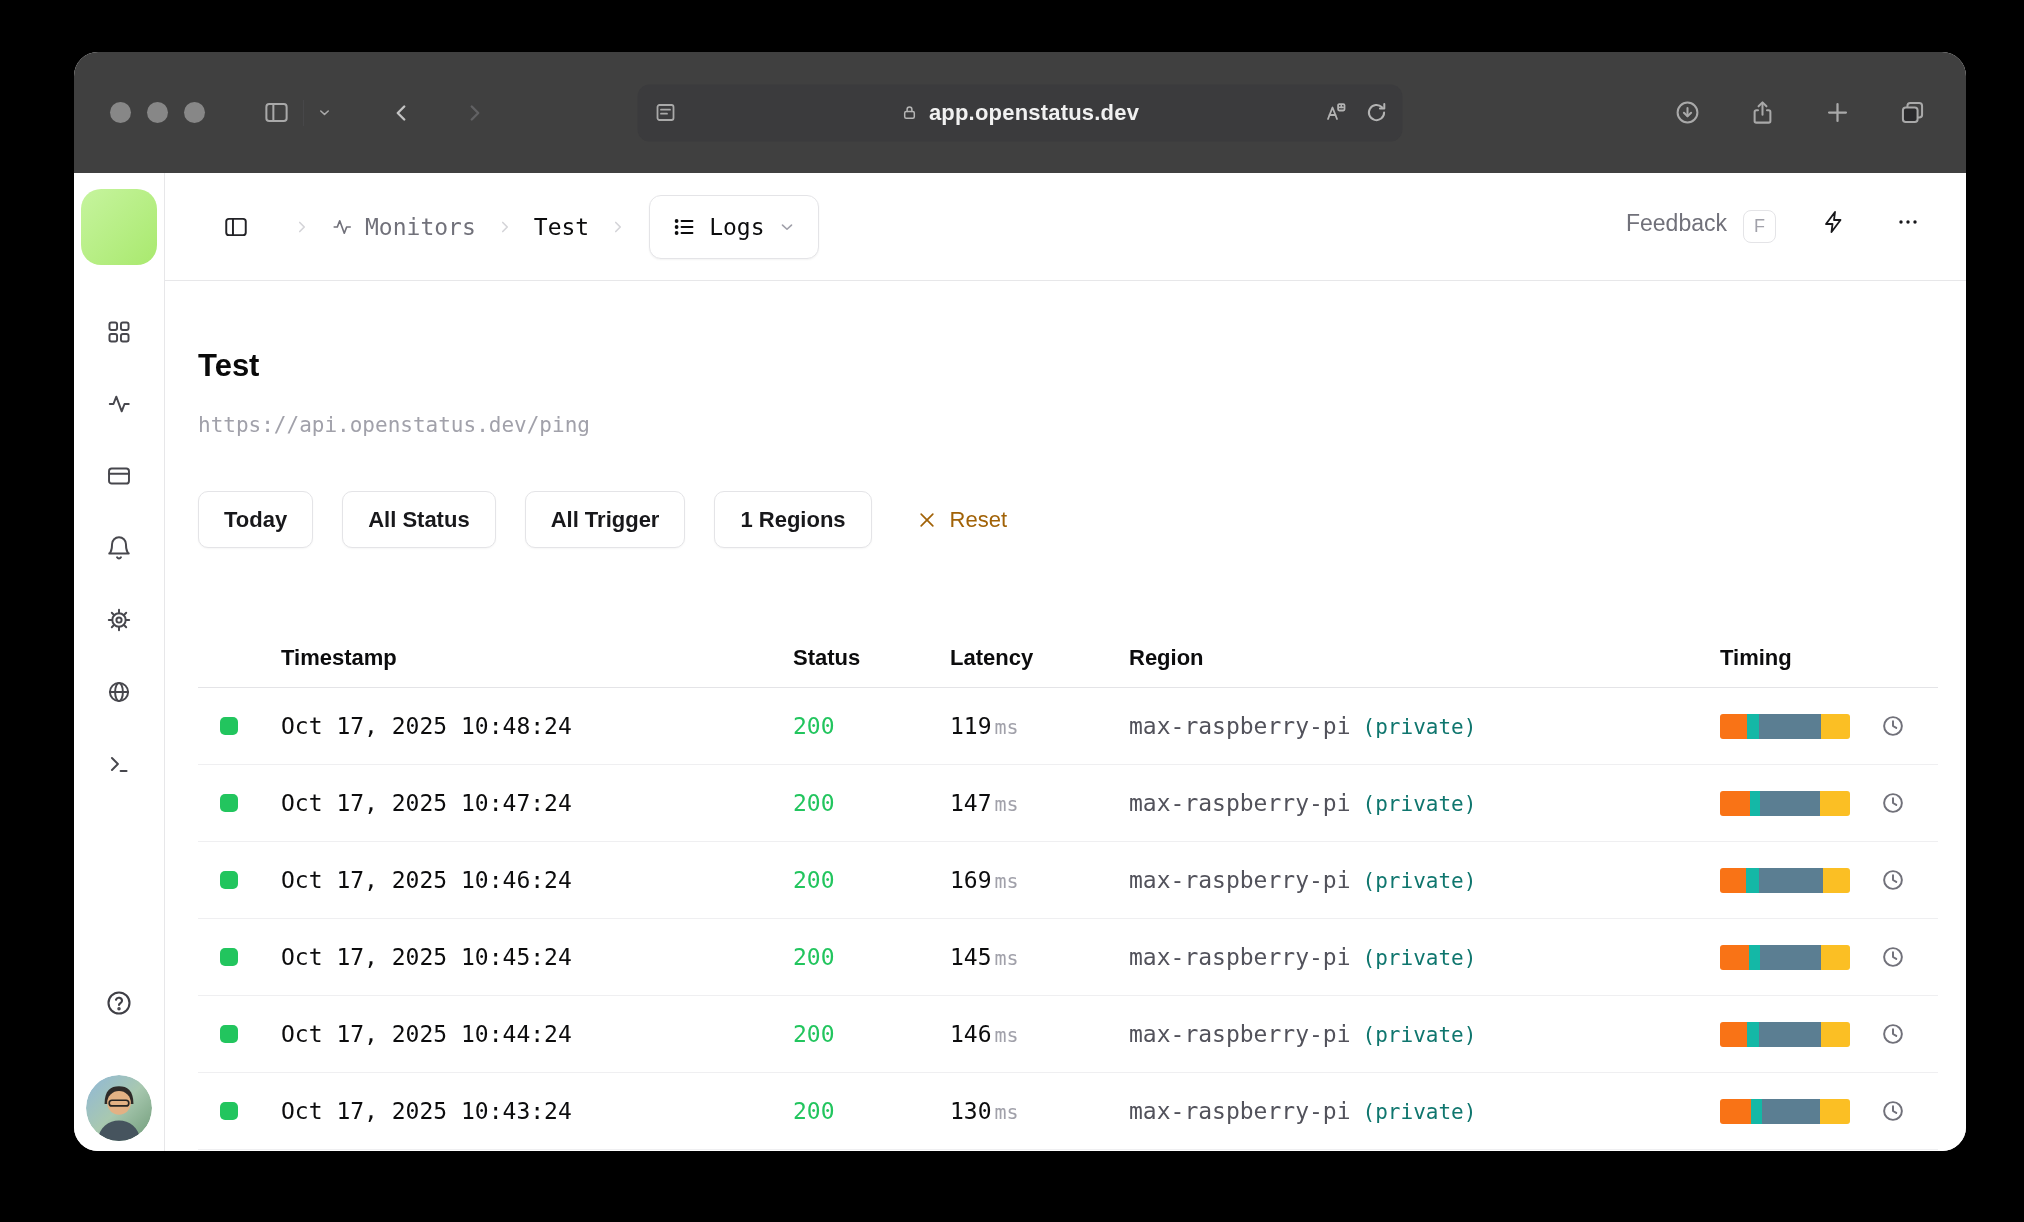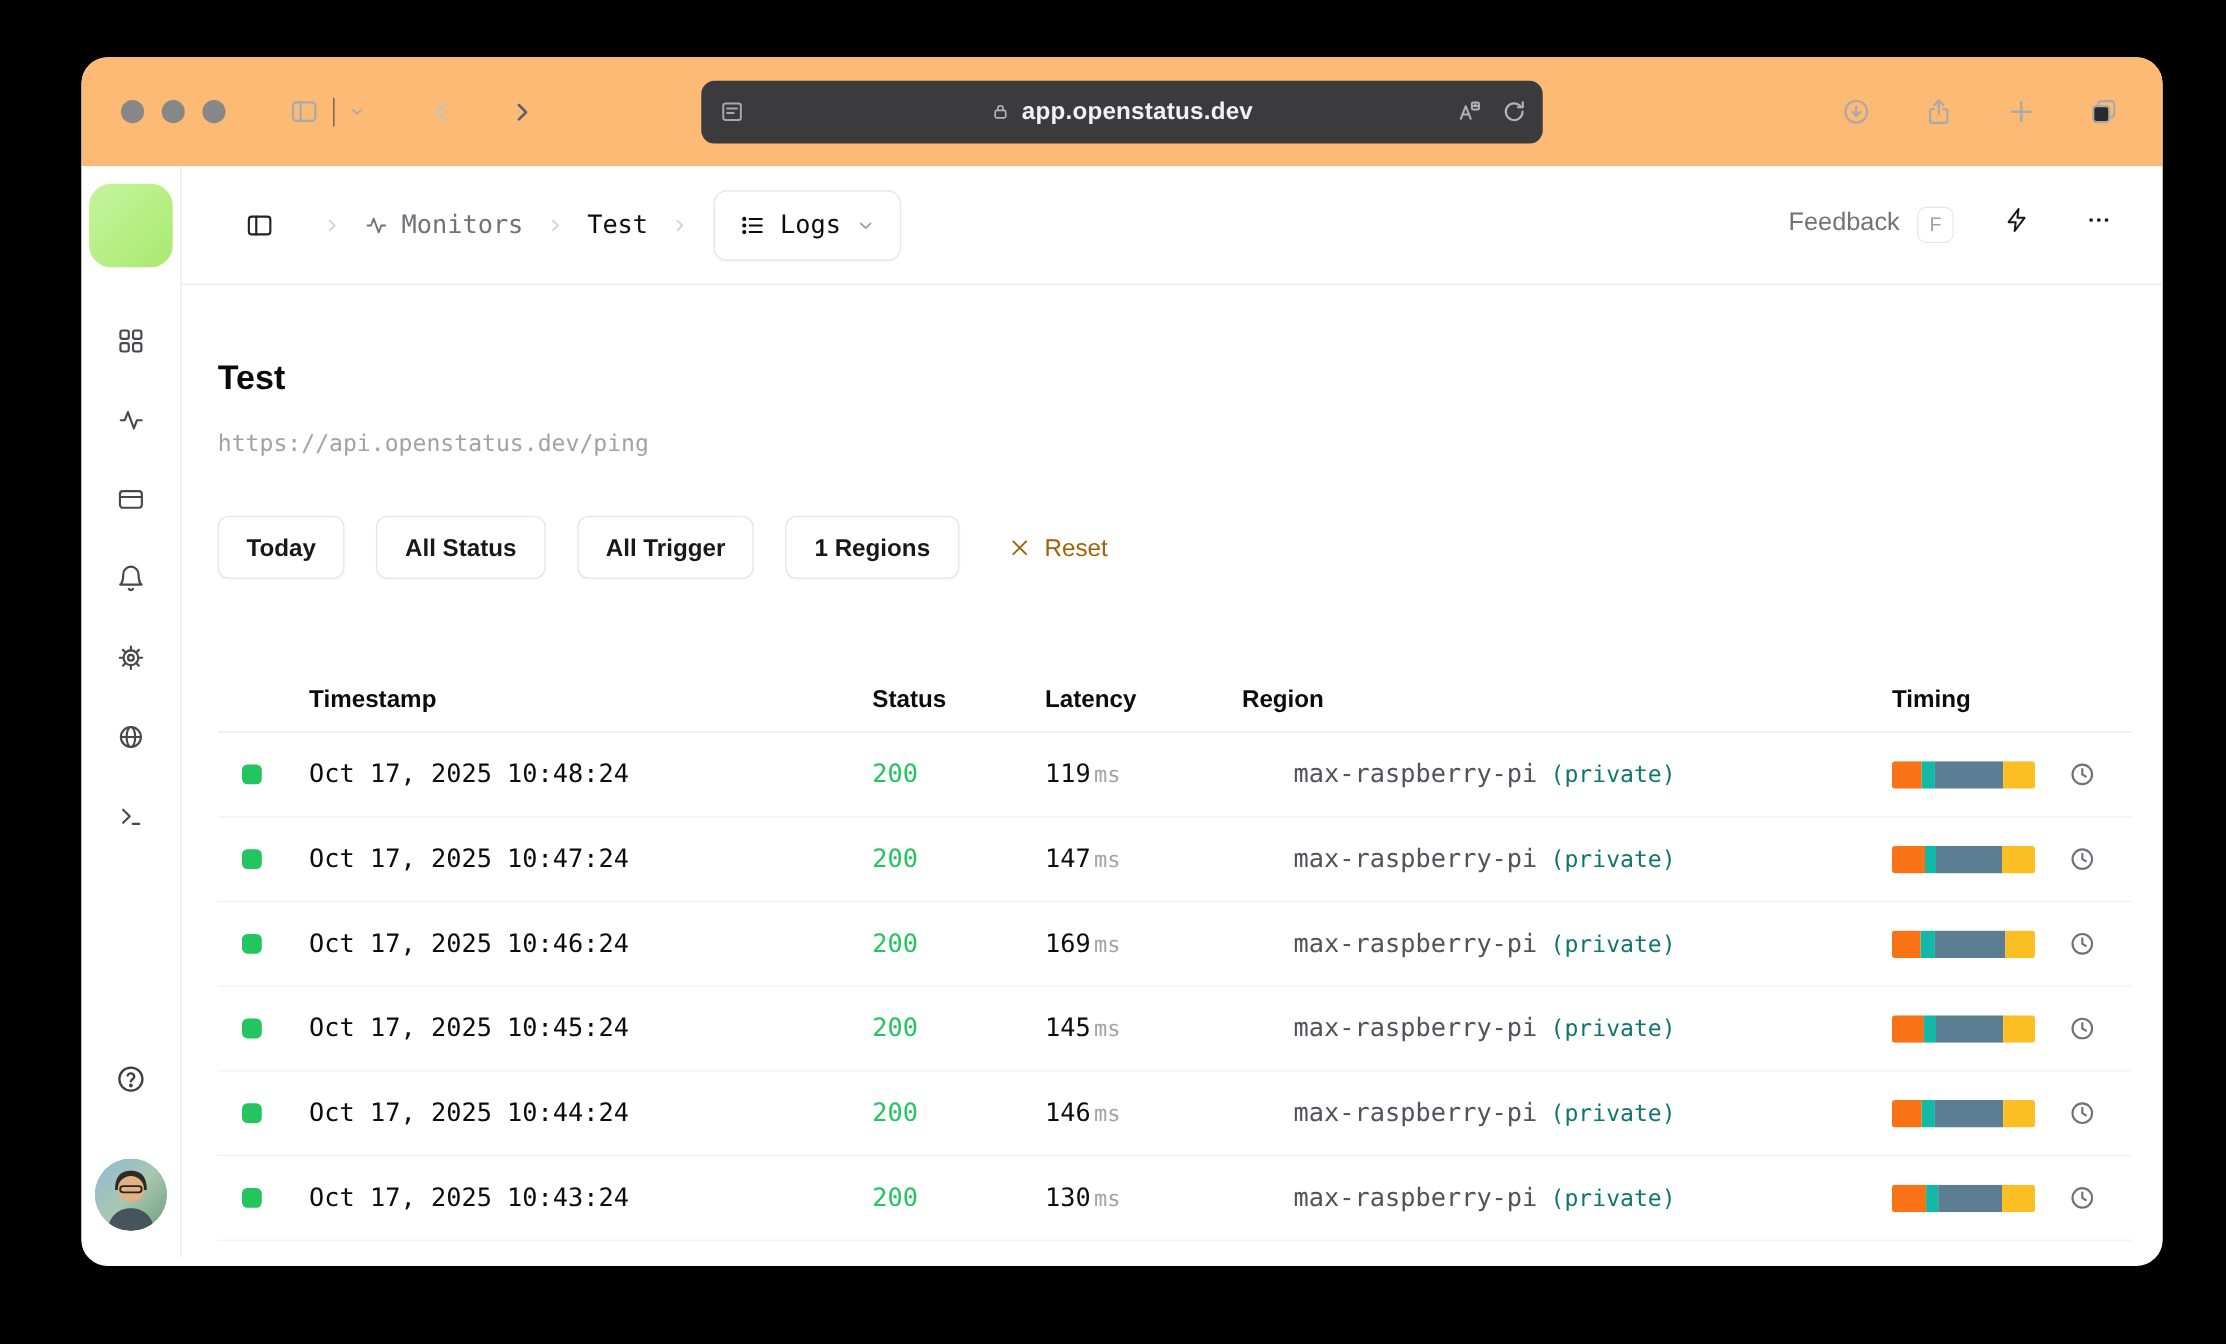--- a/index.html
+++ b/index.html
@@ -6,21 +6,21 @@
   html,body { background:#000; }
   body { width:2024px; height:1222px; font-family:"Liberation Sans",sans-serif; }
   .mono { font-family:"DejaVu Sans Mono","Liberation Mono",monospace; }
 
   .screen { position:relative; width:2024px; height:1222px; background:#000; overflow:hidden; }
   .window { position:absolute; left:74px; top:52px; width:1892px; height:1099px;
             border-radius:24px; background:#fff; overflow:hidden;
             box-shadow:0 30px 90px rgba(0,0,0,.6); }
 
   
-  .toolbar { height:99px; background:#fdba74; display:flex; align-items:center;
+  .toolbar { height:121px; background:#404040; display:flex; align-items:center;
              position:relative; padding:0 40px 0 36px; }
   .lights { display:flex; gap:16px; margin-right:58px; }
   .light { width:21px; height:21px; border-radius:50%; background:#878787; }
   .ic { display:inline-flex; align-items:center; justify-content:center; }
   .ic svg { width:100%; height:100%; display:block; }
   .ic27 { width:27px; height:27px; }
   .ic26 { width:26px; height:26px; }
   .ic24 { width:24px; height:24px; }
   .ic22 { width:22px; height:22px; }
   .ic20 { width:20px; height:20px; }
@@ -92,21 +92,21 @@
   .thead, .trow { display:grid; grid-template-columns:83px 512px 157px 179px 591px 1fr;
                   align-items:center; }
   .thead { height:60px; border-bottom:1px solid #e4e4e7; font-size:22px; font-weight:600; color:#0c0c0d; }
   .trow { height:77px; border-bottom:1px solid #efeff1; cursor:pointer; }
   .ind { width:18px; height:18px; border-radius:5px; background:var(--status-green,#22c55e);
          margin-left:22px; display:block; }
   .cell-ts { font-size:23px; color:#0c0c0d; }
   .cell-status { font-size:23px; color:var(--status-green,#22c55e); }
   .lat-num { font-size:23px; color:#0c0c0d; }
   .lat-unit { font-size:20px; color:#a1a1aa; margin-left:3px; }
-  .region { font-size:23px; color:#52525b;margin-left:47px; }
+  .region { font-size:23px; color:#52525b; }
   .region-note { font-size:21px; color:#0f766e; margin-left:12px; }
   .cell-timing { display:flex; align-items:center; justify-content:space-between; padding-right:32px; }
   .timing-bar { width:130px; height:25px; border-radius:3px; overflow:hidden; display:flex; }
   .seg { display:block; height:100%; }
   .clock { color:#71717a; }
 </style>
 </head>
 <body>
 
 <div class="screen">

